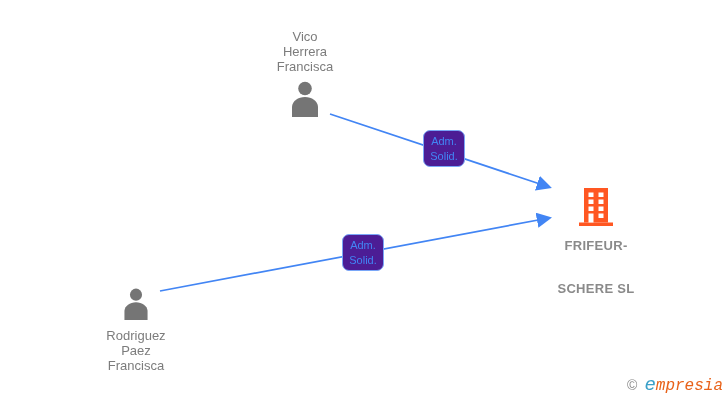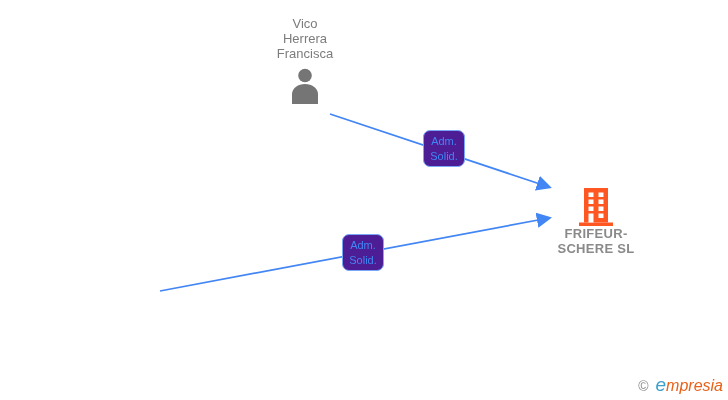--- a/index.html
+++ b/index.html
@@ -5,79 +5,88 @@
   html,body{margin:0;padding:0;background:#ffffff;}
   .canvas{
     position:relative;width:728px;height:400px;background:#ffffff;
     font-family:"Liberation Sans",sans-serif;overflow:hidden;
   }
   .edges{position:absolute;left:0;top:0;}
   .node{position:absolute;display:flex;flex-direction:column;align-items:center;}
   .person-name,.company-name{
     color:#7c7c7c;font-size:13px;line-height:15px;text-align:center;white-space:nowrap;
   }
-  .company-name{font-weight:700;color:#8a8a8a;letter-spacing:.3px;}
+  .company-name{font-weight:700;color:#8a8a8a;letter-spacing:.3px;margin-top:28px;}
   .icon-gap-top{margin-top:7px;}
   .text-gap-top{margin-top:8px;}
   .edge-label{
     position:absolute;width:42px;height:37px;background:#4c1d95;
     border:1.5px solid #7aa7f8;border-radius:7px;
     color:#4285f4;font-size:11px;line-height:15px;text-align:center;
     display:flex;flex-direction:column;justify-content:center;
     box-sizing:border-box;
   }
   .watermark{
     position:absolute;right:5px;bottom:4px;
     display:flex;align-items:baseline;gap:7px;
   }
   .copyright{color:#8a8a8a;font-size:14px;}
-  .brand{font-family:Liberation Sans, sans-serif;font-style:italic;font-size:16px;white-space:nowrap;}
+  .brand{font-family:Liberation Mono, monospace;font-style:italic;font-size:16px;white-space:nowrap;}
   .brand-e{color:#3aa0c9;font-size:19px;}
   .brand-rest{color:#e8621a;}
 </style>
 </head>
 <body>
 
 <div class="canvas">
 
   <svg class="edges" width="728" height="400">
     <defs>
       <marker id="arrow" viewBox="0 0 10 10" refX="8" refY="5" markerWidth="9" markerHeight="9" orient="auto">
         <path d="M0,0 L10,5 L0,10 Z" fill="#4285f4"></path>
       </marker>
     </defs>
     <line x1="330" y1="114" x2="549" y2="187" stroke="#4285f4" stroke-width="1.7" marker-end="url(#arrow)"></line>
     <line x1="160" y1="291" x2="549" y2="218" stroke="#4285f4" stroke-width="1.7" marker-end="url(#arrow)"></line>
   </svg>
 
-  <div class="node" style="left:245px;top:16px;width:120px;">
+  <div class="node" style="left:245px;top:29px;width:120px;">
     <div class="person-name">Vico</div>
     <div class="person-name">Herrera</div>
     <div class="person-name">Francisca</div>
     <svg class="icon-gap-top" width="32" height="36" viewBox="0 0 32 36">
       <circle cx="16" cy="7.5" r="6.8" fill="#757575"></circle>
       <path d="M16 16 C9 16 3.6 20 3 25.5 L3 36 L29 36 L29 25.5 C28.4 20 23 16 16 16 Z" fill="#757575"></path>
     </svg>
   </div>
 
+  <div class="node" style="left:76px;top:288px;width:120px;">
+    <svg width="32" height="32" viewBox="0 0 32 36">
+      <circle cx="16" cy="7.5" r="6.8" fill="#757575"></circle>
+      <path d="M16 16 C9 16 3.6 20 3 25.5 L3 36 L29 36 L29 25.5 C28.4 20 23 16 16 16 Z" fill="#757575"></path>
+    </svg>
+    <div class="person-name text-gap-top">Rodriguez</div>
+    <div class="person-name">Paez</div>
+    <div class="person-name">Francisca</div>
+  </div>
 
   <div class="node" style="left:531px;top:188px;width:130px;">
     <svg width="34" height="38" viewBox="0 0 34 38">
       <rect x="0" y="34.5" width="34" height="3.5" fill="#ff5722"></rect>
       <rect x="5" y="0" width="24" height="34.5" fill="#ff5722"></rect>
       <rect x="9.5" y="4.5" width="5" height="4.5" fill="#ffffff"></rect>
       <rect x="19.5" y="4.5" width="5" height="4.5" fill="#ffffff"></rect>
       <rect x="9.5" y="11.5" width="5" height="4.5" fill="#ffffff"></rect>
       <rect x="19.5" y="11.5" width="5" height="4.5" fill="#ffffff"></rect>
       <rect x="9.5" y="18.5" width="5" height="4.5" fill="#ffffff"></rect>
       <rect x="19.5" y="18.5" width="5" height="4.5" fill="#ffffff"></rect>
       <rect x="19.5" y="25.5" width="5" height="4.5" fill="#ffffff"></rect>
       <rect x="9.5" y="25.5" width="5" height="9" fill="#ffffff"></rect>
     </svg>
-    <div class="company-name" style="margin-top:0;">FRIFEUR-</div>
+    <div class="company-name" style="margin-top:12px;">FRIFEUR-</div>
     <div class="company-name">SCHERE SL</div>
   </div>
 
   <div class="edge-label" style="left:423px;top:130px;">
     <span>Adm.</span>
     <span>Solid.</span>
   </div>
   <div class="edge-label" style="left:342px;top:234px;">
     <span>Adm.</span>
     <span>Solid.</span>

